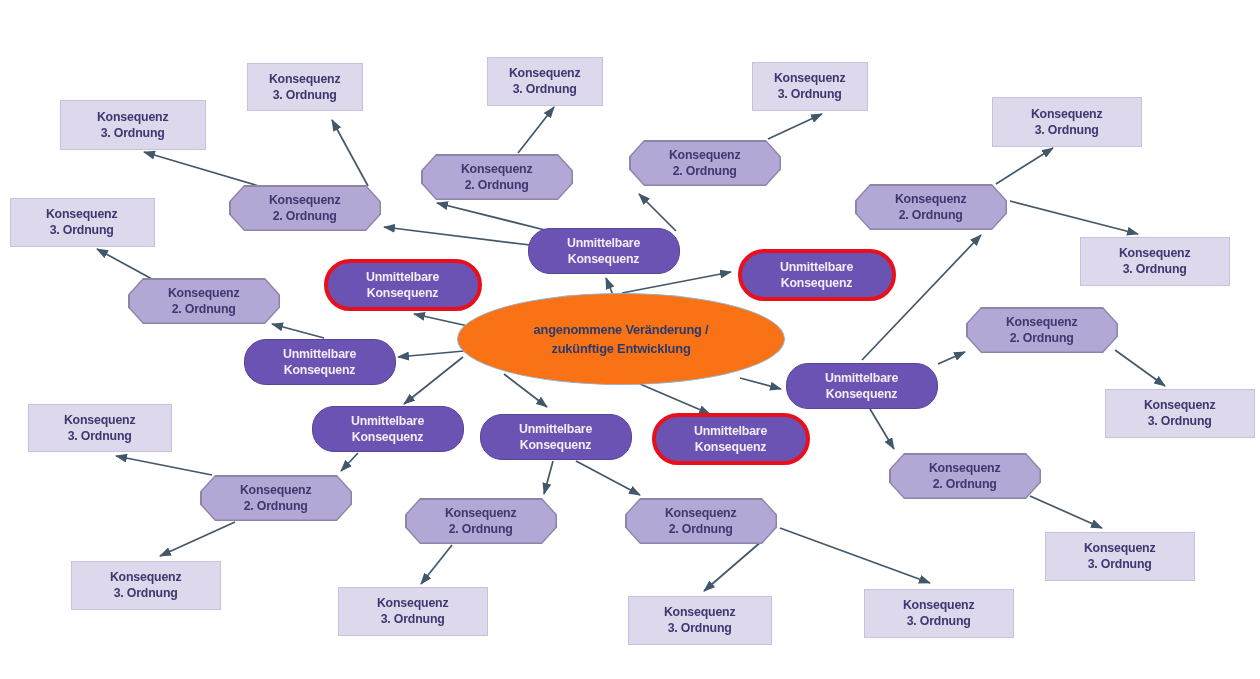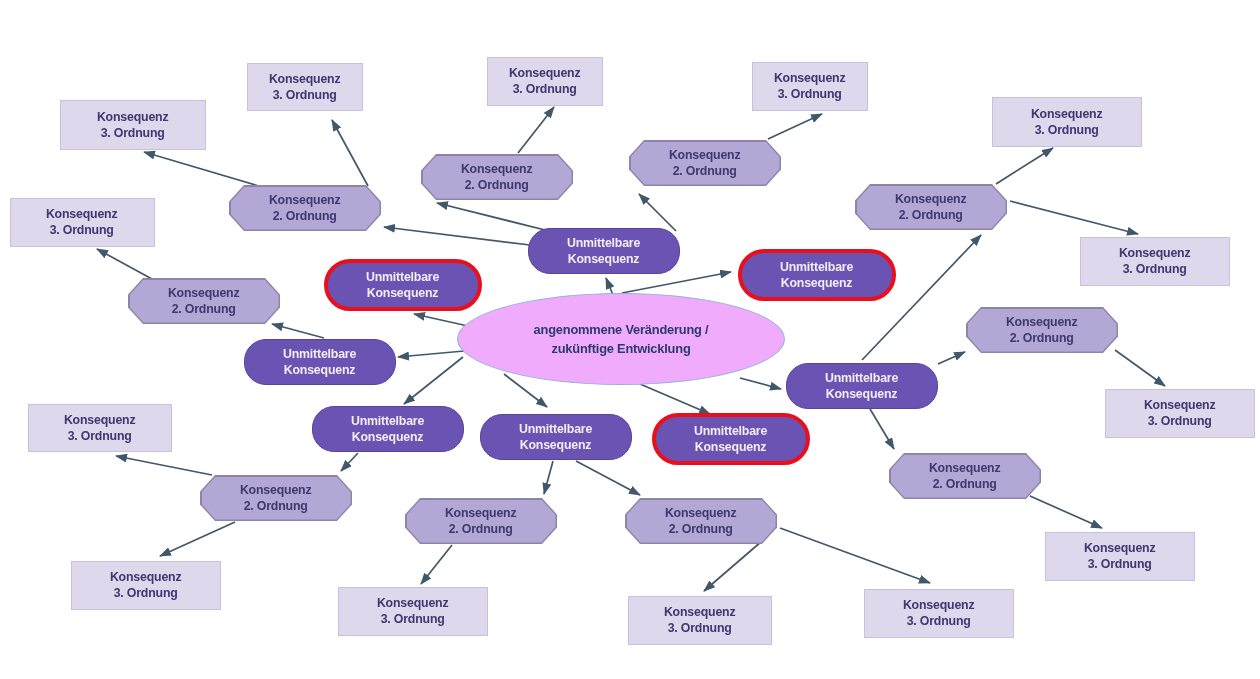--- a/index.html
+++ b/index.html
@@ -32,21 +32,21 @@
     font-weight: 700;
     font-size: 13px;
     line-height: 16px;
     letter-spacing: -0.2px;
     transform: scaleX(0.95);
     white-space: nowrap;
   }
   .label span { display: block; }
   
   .node.assumed-change {
-    background: #f0abfc;
+    background: #f97316;
     border: 1px solid #8fb4d6;
     border-radius: 50%;
   }
   .node.assumed-change .label {
     color: #2b3a6b;
     font-size: 13.5px;
     line-height: 19px;
   }
   
   .node.immediate {

